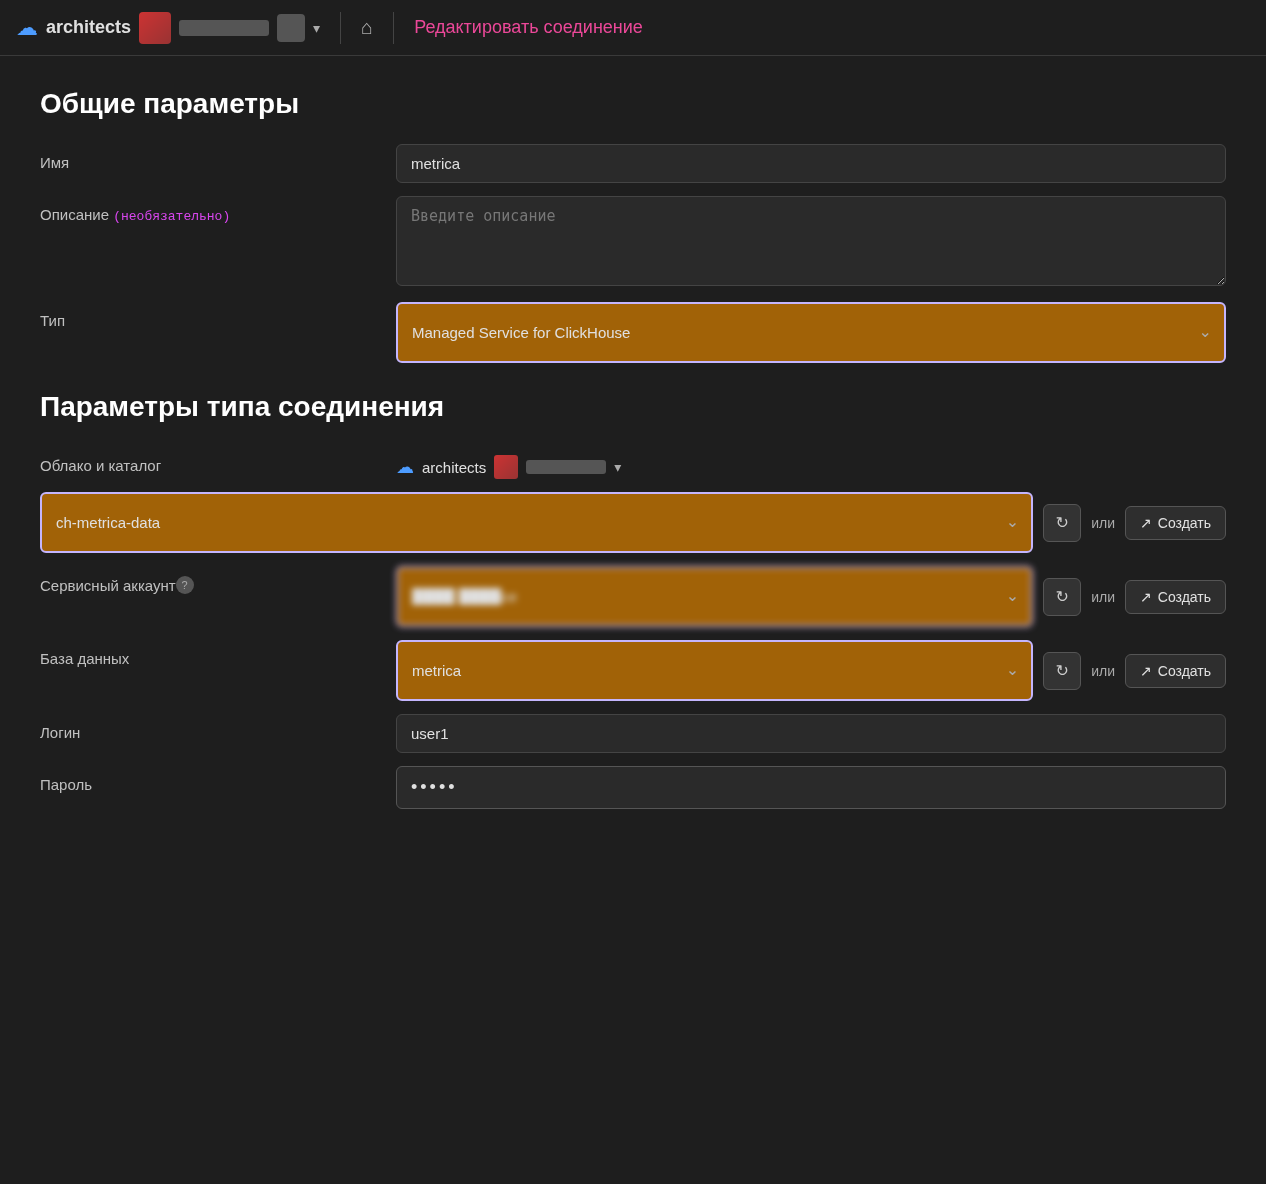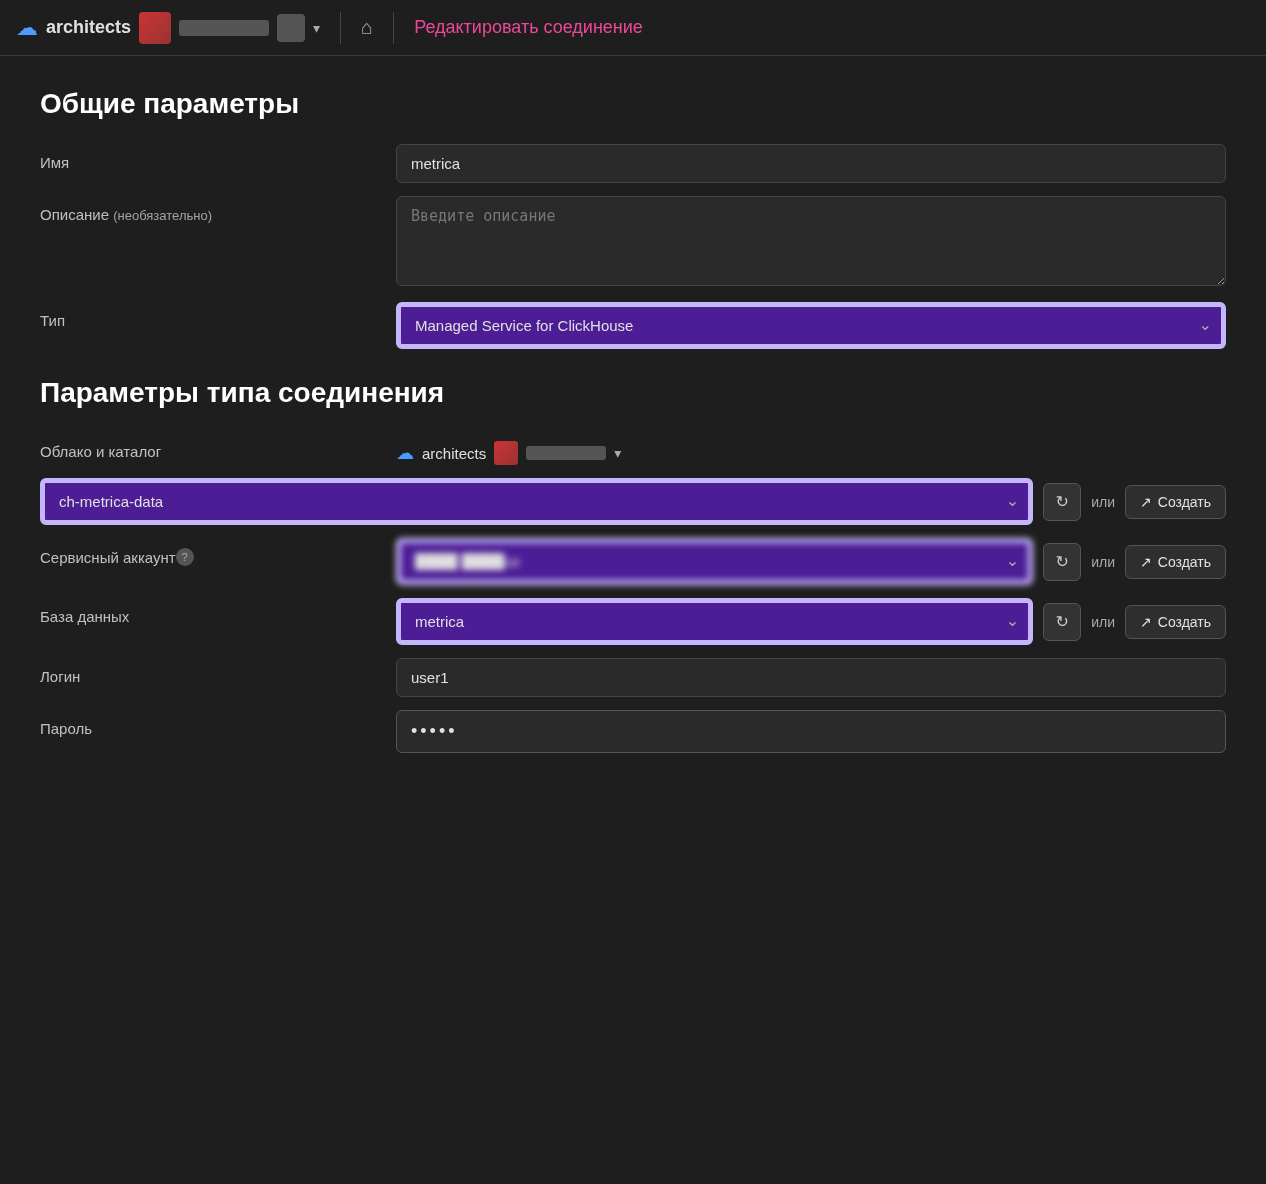--- a/index.html
+++ b/index.html
@@ -179,26 +179,26 @@
       min-height: 90px;
     }
 
     .textarea-input::placeholder {
       color: #777;
     }
 
     
     .select-input {
       width: 100%;
-      background: #4c1d95;
-      border: 5px solid #c4b5fd;
+      background: #a16207;
+      border: 2px solid #c4b5fd;
       border-radius: 6px;
       color: #e0e0e0;
       font-size: 15px;
-      padding: 10px 14px;
+      padding: 20px 14px;
       appearance: none;
       outline: none;
       cursor: pointer;
       background-image: none;
     }
 
     .select-wrapper {
       position: relative;
       flex: 1;
     }
@@ -363,21 +363,21 @@
   <div class="form-row">
     <div class="form-label">Имя</div>
     <div class="form-control">
       <input type="text" class="text-input" value="metrica" style="">
     </div>
   </div>
 
   <div class="form-row">
     <div class="form-label">
       <span>Описание</span>
-      <span style="color:#a3a3a3; font-size:13px;">(необязательно)</span>
+      <span style="color:#d946ef; font-size:13px;font-family:Liberation Mono, monospace;">(необязательно)</span>
     </div>
     <div class="form-control">
       <textarea class="textarea-input" placeholder="Введите описание" style=""></textarea>
     </div>
   </div>
 
   <div class="form-row">
     <div class="form-label">Тип</div>
     <div class="select-wrapper">
       <select class="select-input">

